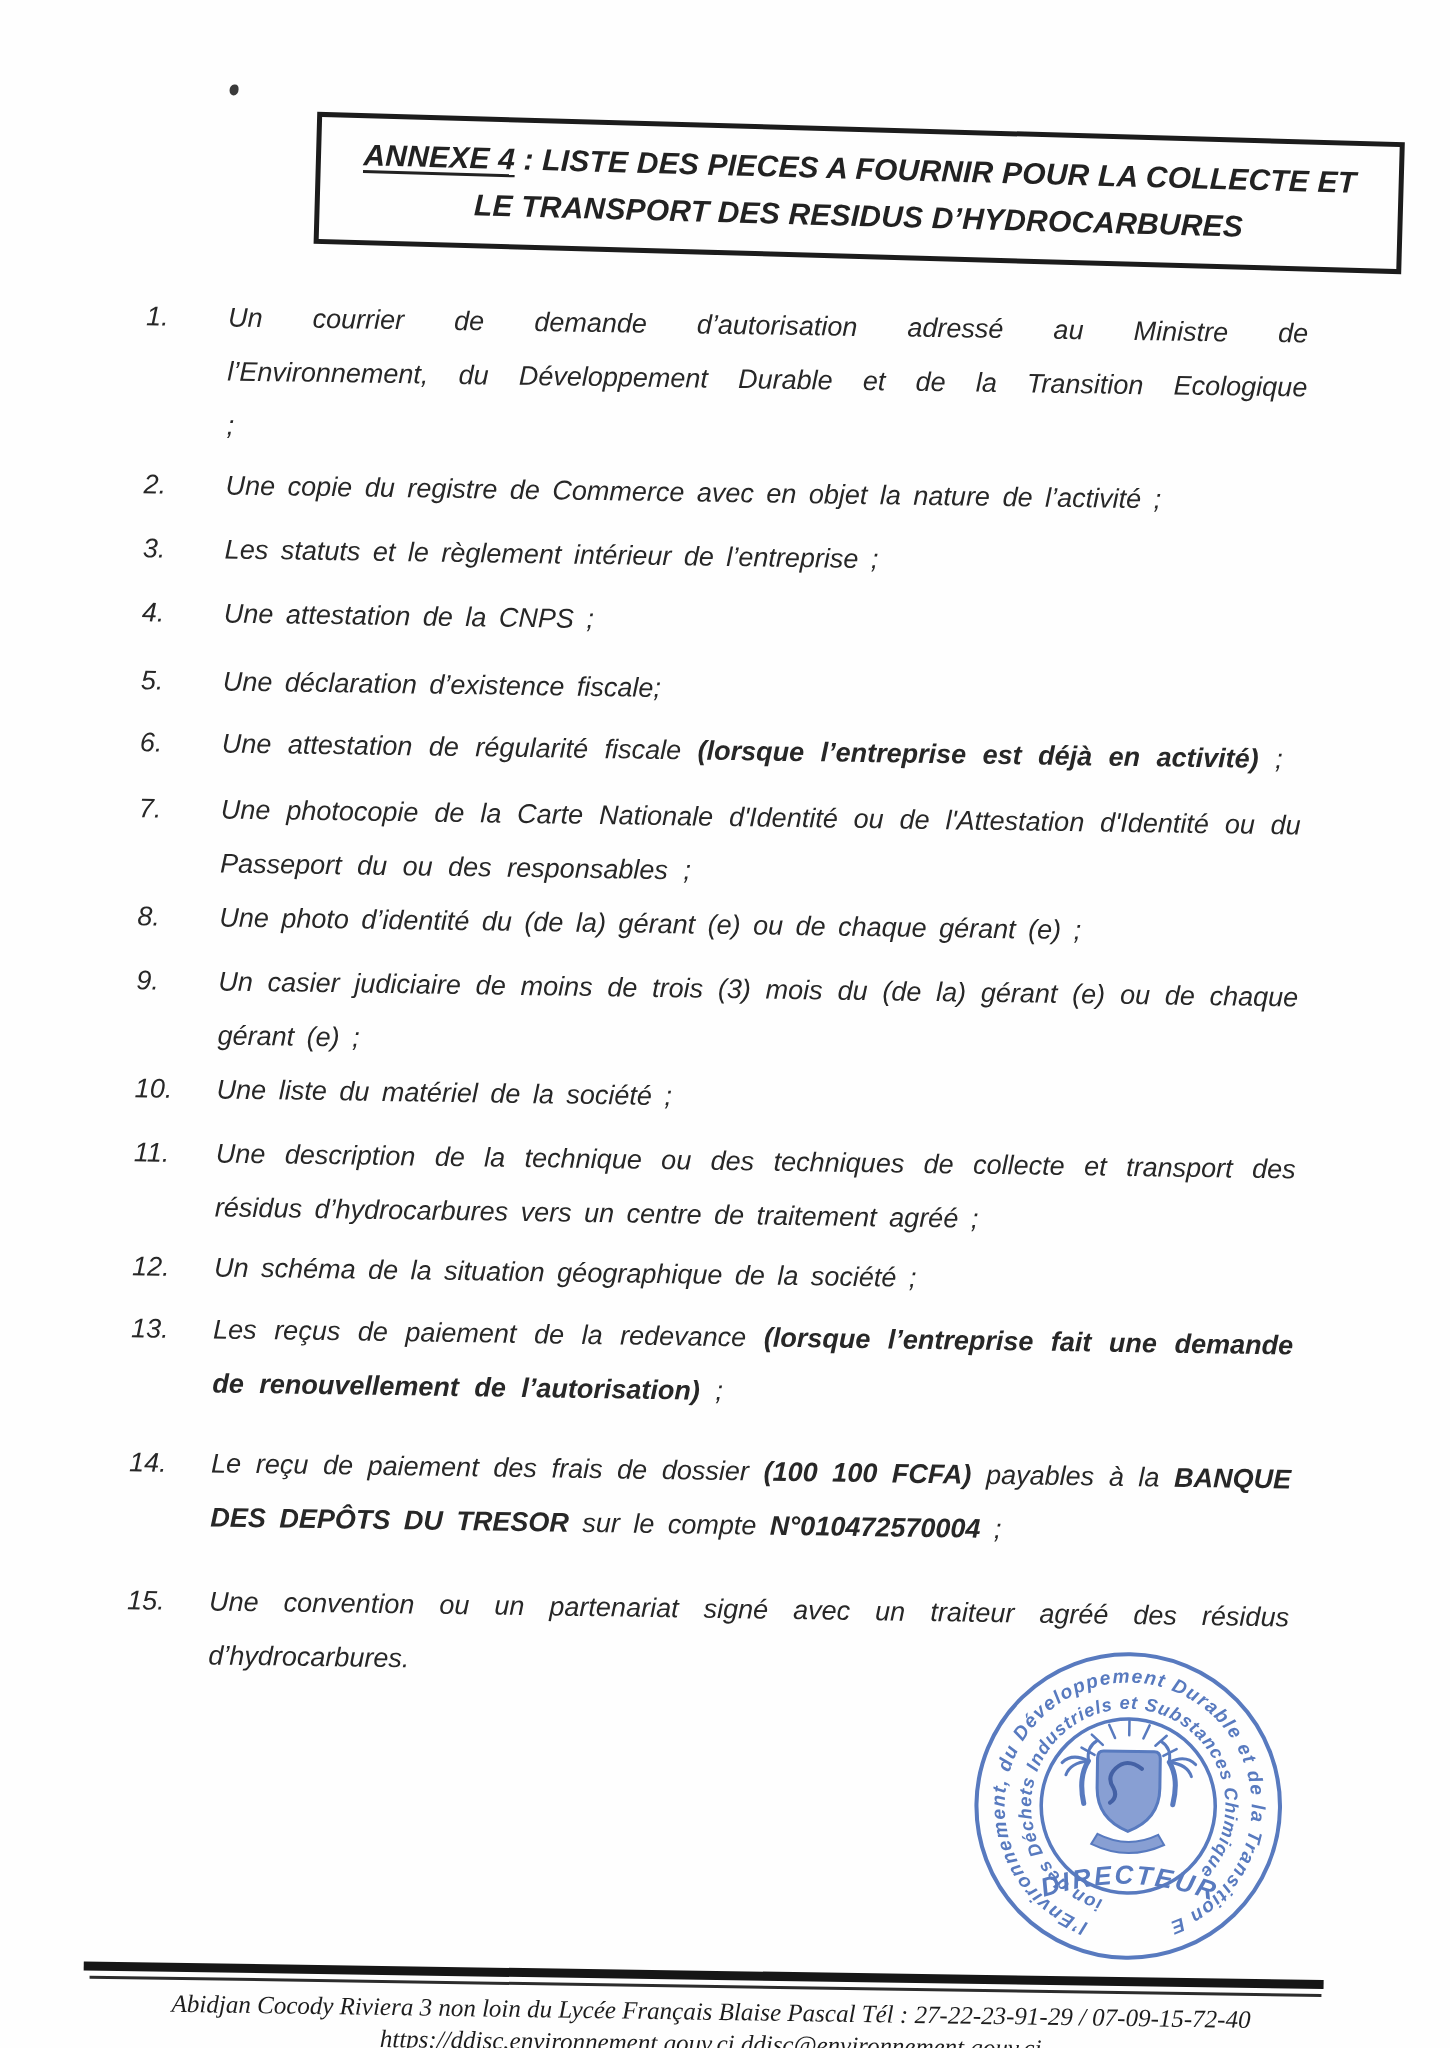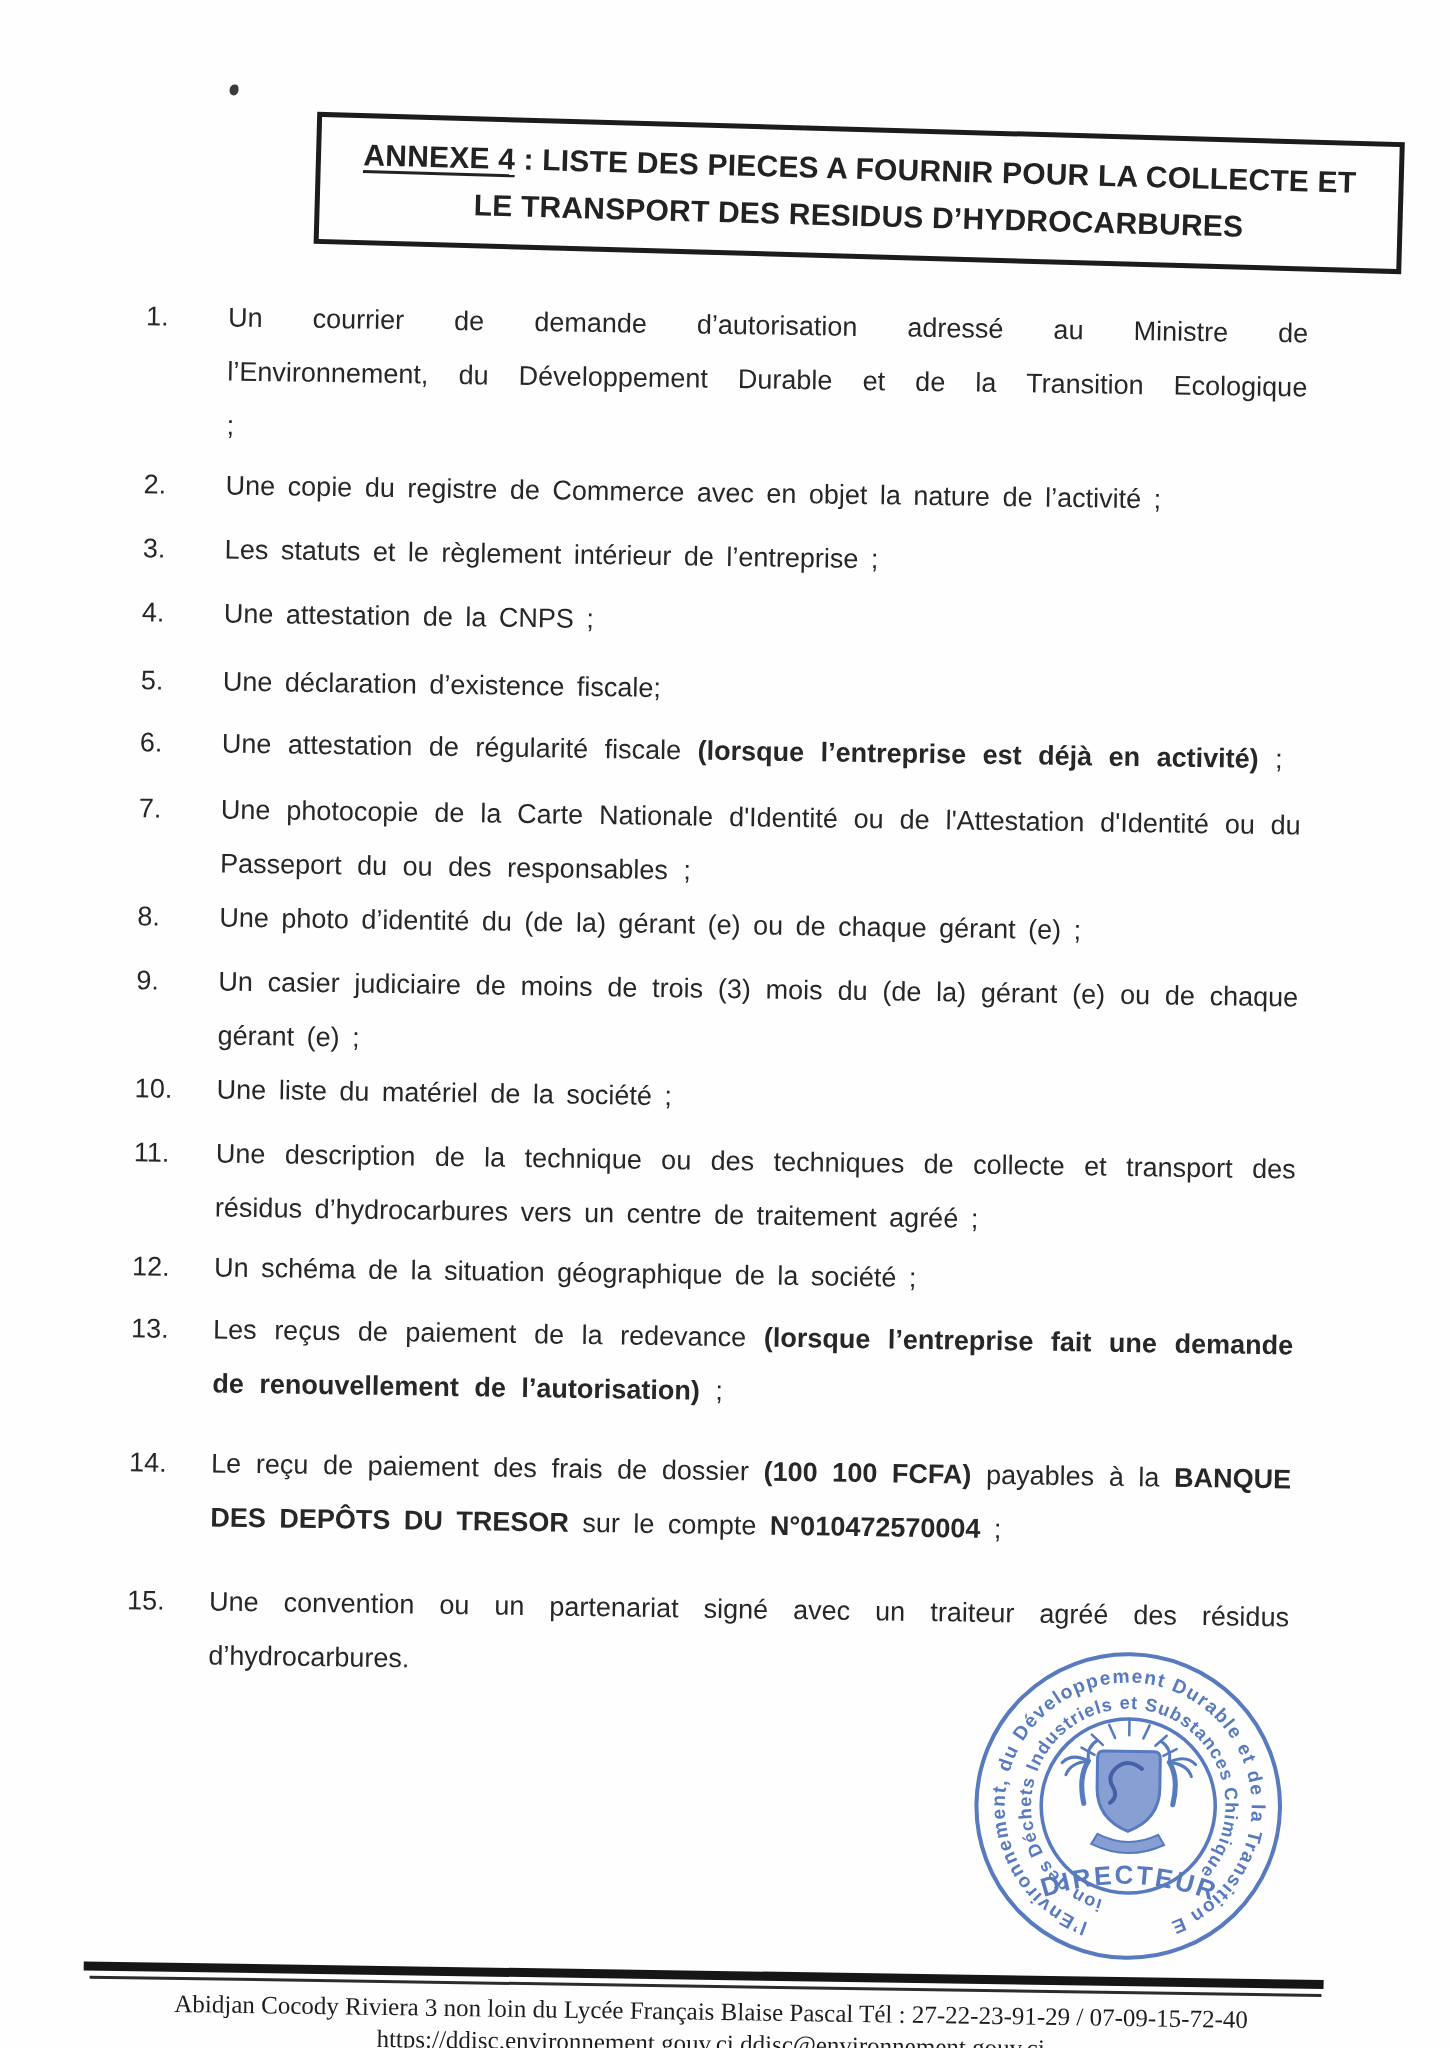--- a/index.html
+++ b/index.html
@@ -1,18 +1,18 @@
 <!DOCTYPE html>
 <html><head>
 <meta charset="utf-8">
 <style>
   html,body{margin:0;padding:0;background:#e9e9e9;}
   .page{
     position:relative;width:1450px;height:2048px;background:#fefefe;
-    overflow:hidden;font-family:"Liberation Sans",sans-serif;color:#272727;
+    overflow:hidden;font-family:"Liberation Sans",sans-serif;color:#272727;font-style:italic;
   }
   .content{position:absolute;inset:0;transform:rotate(0.85deg);transform-origin:60px 60px;}
 
   
   .title-box{
     position:absolute;left:318px;top:108px;width:1062px;
     border:5px solid #1c1c1c;padding:13px 8px 15px;
     transform:rotate(0.75deg);transform-origin:left top;
     text-align:center;font-weight:bold;font-size:30px;line-height:47px;
     color:#222;letter-spacing:.2px;

